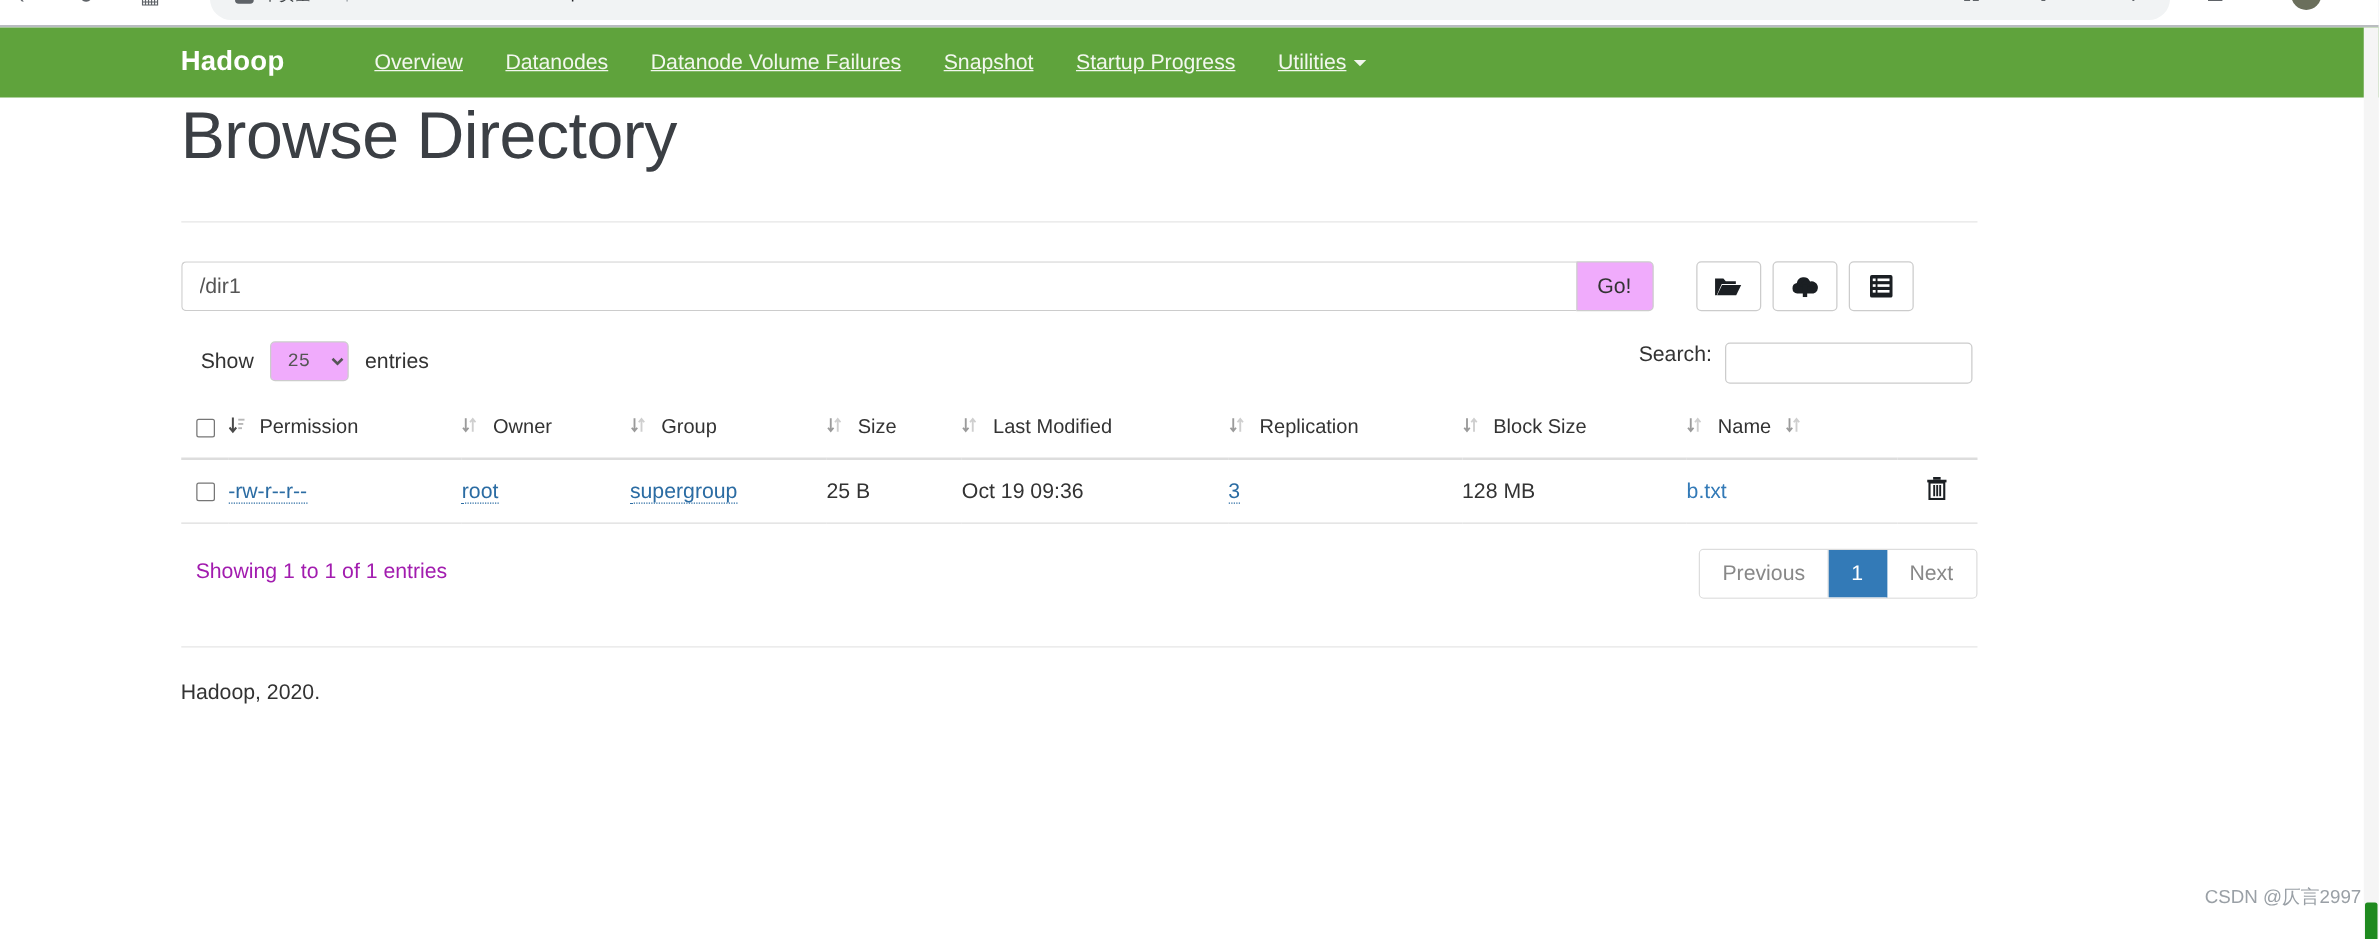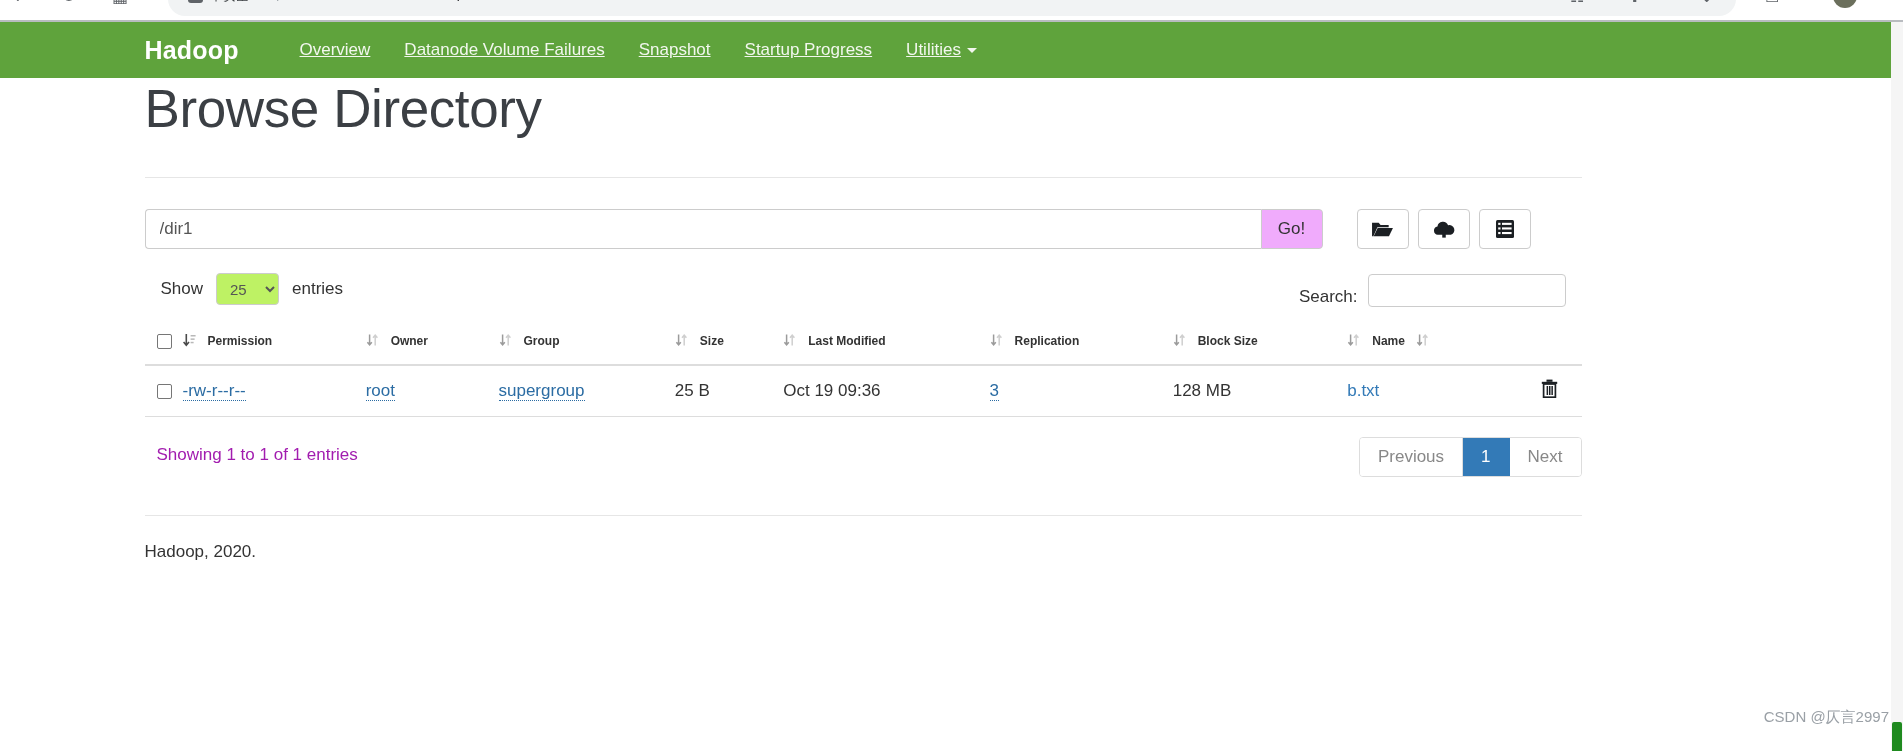--- a/index.html
+++ b/index.html
@@ -81,21 +81,21 @@
     background: #5fa33c;
   }
   .navbar-inner {
     position: relative;
     margin: 0 auto;
     width: 1690px;
     height: 56px;
   }
   .brand {
     position: absolute; left: 38px; top: 14px;
-    font-size: 25px; color: #ffffff; font-weight: bold;
+    font-size: 22px; color: #ffffff; font-weight: bold;
     letter-spacing: 0.2px;
     cursor: pointer;
   }
   .nav-links {
     position: absolute; left: 176px; top: 0;
     height: 56px;
     display: flex; align-items: center;
   }
   .nav-link {
     font-size: 17px; color: #f2f7ee;
@@ -197,53 +197,53 @@
   }
   .dt-length {
     position: absolute; left: 16px; top: 0;
     font-size: 17px; color: #333;
     display: flex; align-items: center; gap: 13px;
   }
   .dt-select {
     width: 63px; height: 32px;
     border: 1px solid #ccc;
     border-radius: 4px;
-    background: #bef264;
+    background: #f0abfc;
     font-size: 15px;
     color: #555;
     padding-left: 9px;
-    font-family: Liberation Sans, sans-serif;
+    font-family: Liberation Mono, monospace;
     cursor: pointer;
   }
   .dt-filter {
-    position: absolute; right: 16px; top: 1px;
+    position: absolute; right: 4px; top: 1px;
     font-size: 17px; color: #333;
-    display: flex; align-items: flex-end; gap: 10px;
+    display: flex; align-items: flex-start; gap: 10px;
   }
   .dt-search-input {
     width: 198px; height: 33px;
     border: 1px solid #ccc;
     border-radius: 4px;
     padding: 0 9px;
     font-size: 15px;
     background: #fff;
     font-family: "Liberation Sans", sans-serif;
     outline: none;
   }
 
   
   table.files {
     margin-top: 15px;
     width: 1437px;
     border-collapse: collapse;
   }
   table.files thead th {
     text-align: left;
-    font-size: 12px;
-    font-weight: bold;
+    font-size: 16px;
+    font-weight: normal;
     color: #333;
     padding: 9px 10px 14px 0;
     border-bottom: 2px solid #ddd;
     white-space: nowrap;
     cursor: pointer;
   }
   table.files tbody td {
     font-size: 17px;
     color: #333;
     padding: 13px 10px 13px 0;
@@ -379,20 +379,21 @@
     <div class="chrome-avatar"></div>
   </div>
   <div class="chrome-bottom-rule"></div>
 </div>
 
 <div class="navbar">
   <div class="navbar-inner">
     <div class="brand">Hadoop</div>
     <div class="nav-links">
       <div class="nav-link">Overview</div>
+      <div class="nav-link">Datanodes</div>
       <div class="nav-link">Datanode Volume Failures</div>
       <div class="nav-link">Snapshot</div>
       <div class="nav-link">Startup Progress</div>
       <div class="nav-link">
         <span>Utilities</span><span class="caret"></span>
       </div>
     </div>
   </div>
 </div>
 

